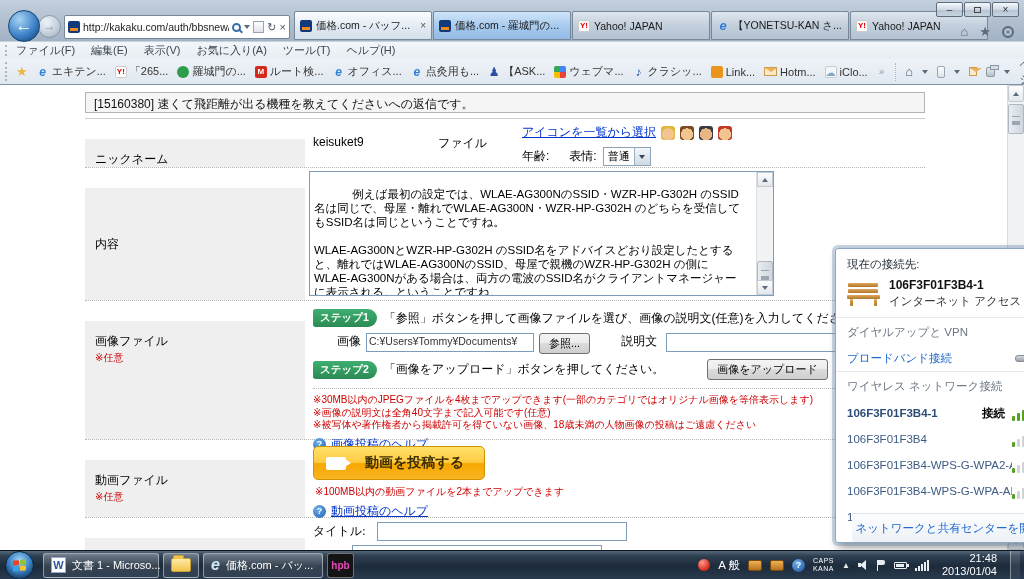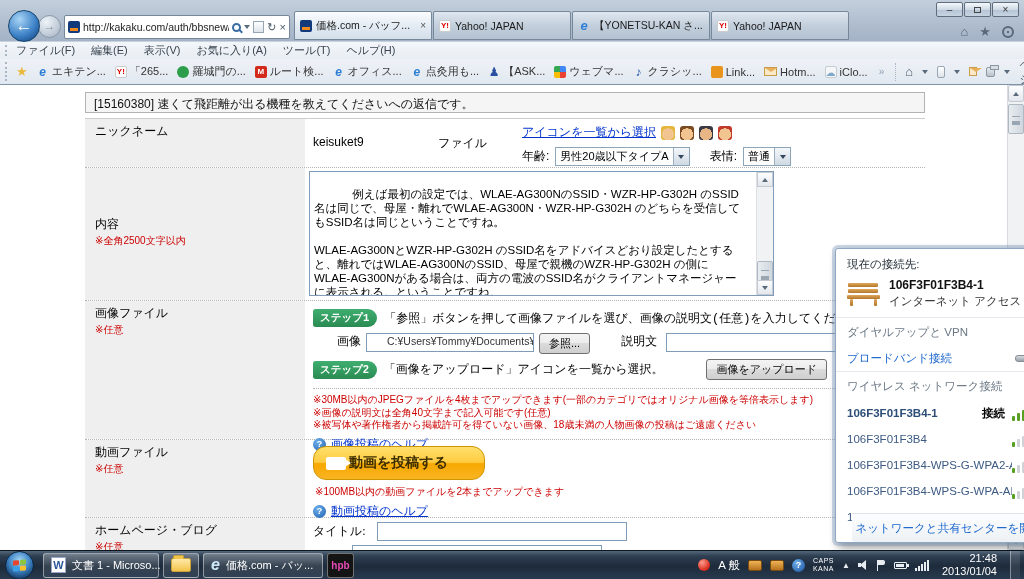--- a/index.html
+++ b/index.html
@@ -86,21 +86,21 @@
 .sb-btn { position:absolute; left:0; width:16px; height:17px; background:linear-gradient(#fdfdfe,#e3e7ec); border:1px solid #c3cad2; border-radius:2px; text-align:center; }
 .sb-tri-up { margin:6px auto 0; width:0; height:0; border-left:3px solid transparent; border-right:3px solid transparent; border-bottom:4px solid #5a6b7c; }
 .sb-tri-dn { margin:6px auto 0; width:0; height:0; border-left:3px solid transparent; border-right:3px solid transparent; border-top:4px solid #5a6b7c; }
 .sb-thumb { position:absolute; left:0; top:19px; width:16px; height:30px; background:linear-gradient(90deg,#e9edf1,#cfd6dd); border:1px solid #aeb8c2; border-radius:2px; }
 .sb-grip { margin:11px auto 0; width:8px; border-top:1px solid #9aa6b1; box-shadow:0 2px 0 #9aa6b1, 0 4px 0 #9aa6b1; height:5px; }
 
 .doc { position:absolute; left:85px; top:7px; width:840px; font-size:12px; }
 .doc-header { border:1px solid #b3b3b3; background:#f5f5f5; padding:3px 8px; height:21px; font-size:12px; color:#111; }
 .ftable { margin-top:5px; border-top:1px solid #ccc; }
 .frow { display:flex; border-bottom:1px dotted #b5b5b5; }
-.lbl { width:220px; background:#efefef; padding:4px 10px; flex:none; }
+.lbl { width:220px; background:#efefef; padding:12px 10px; flex:none;margin-top:20px; }
 .lbl .req { color:#cc0000; font-size:10px; margin-top:1px; }
 .cell { padding:8px; }
 .red { color:#cc0000; }
 .lnk { color:#0033cc; text-decoration:underline; }
 
 .row-nick { height:49px; }
 .nick-val { width:125px; flex:none; padding-top:16px; }
 .face-lbl { width:88px; flex:none; padding-top:16px; }
 .face-cell { flex:1; padding:5px 4px; }
 .face-line1 { display:flex; align-items:center; gap:5px; }
@@ -119,41 +119,41 @@
 .lbl-content { padding-top:48px; }
 .ta-wrap { position:relative; margin:3px 0 0 4px; width:465px; height:125px; border:1px solid #7f9db9; background:#fff;
   font-size:11.5px; line-height:14px; padding:1px 28px 1px 4px; white-space:pre-wrap; overflow:hidden; color:#000; }
 .ta-sb { position:absolute; right:0; top:0; width:17px; height:100%; background:#f1f2f4; border-left:1px solid #dcdfe3; }
 .ta-btn { position:absolute; left:0; width:16px; height:15px; background:linear-gradient(#fdfdfe,#e3e7ec); border:1px solid #c3cad2; }
 .ta-thumb { position:absolute; left:0; top:72%; width:16px; height:22px; background:linear-gradient(90deg,#e9edf1,#cfd6dd); border:1px solid #aeb8c2; border-radius:2px; }
 .ta-thumb::after { content:""; display:block; margin:8px auto 0; width:8px; border-top:1px solid #9aa6b1; box-shadow:0 2px 0 #9aa6b1, 0 4px 0 #9aa6b1; height:5px; }
 
 .row-image { height:139px; }
 .cell-image { flex:1; padding:8px 0 0 8px; }
-.step-line { display:flex; align-items:flex-end; gap:7px;font-family:Liberation Mono, monospace; }
+.step-line { display:flex; align-items:flex-end; gap:7px; }
 .step { display:inline-block; background:linear-gradient(#3fae70,#2a8b52); color:#fff; font-weight:bold;
   font-size:10.5px; padding:2px 8px 2px 7px; border-radius:3px 10px 10px 3px; flex:none; }
 .file-line { display:flex; align-items:flex-start; gap:5px; margin:6px 0 5px 24px; }
-.inp { border:1px solid #7f9db9; background:#fff; height:19px; font-size:10.5px; padding:1px 20px; color:#333;
+.inp { border:1px solid #7f9db9; background:#fff; height:19px; font-size:10.5px; padding:1px 2px; color:#333;
   white-space:nowrap; overflow:hidden; }
 .inp-path { width:168px; }
 .inp-caption { width:300px; margin-left:4px; }
 .btn { display:inline-block; border:1px solid #707070; border-radius:3px; color:#000;
   background:linear-gradient(#f4f4f4,#ececec 45%,#dcdcdc 46%,#cfcfcf); font-size:11px; padding:2px 9px; }
 .cap-lbl { margin-left:26px; }
 .step2-line { display:flex; align-items:center; gap:7px; margin-top:2px; }
 .btn-upload { margin-left:36px; }
 .img-notes { border-top:1px dotted #b5b5b5; margin-top:8px; padding-top:5px; font-size:10px; line-height:12.5px; width:690px; }
 .help-line { display:flex; align-items:center; gap:5px; margin-top:4px; }
 .qicon { width:13px; height:13px; border-radius:50%; background:radial-gradient(circle at 35% 30%,#6db0ea,#1f5fb0);
   color:#fff; font-size:9px; font-weight:bold; text-align:center; line-height:13px; flex:none; }
 
 .row-video { height:78px; }
 .cell-video { flex:1; padding:6px 0 0 8px; }
-.btn-video { width:172px; height:34px; border-radius:13px; border:1px solid #cf9500; display:flex; align-items:center; gap:3px;
+.btn-video { width:172px; height:34px; border-radius:5px; border:1px solid #cf9500; display:flex; align-items:center; gap:19px;
   padding:0 12px; background:linear-gradient(#ffe06a,#ffcb42 48%,#f7a800 52%,#f9b423); font-weight:bold; font-size:14px; color:#3d2e00; }
 .cam { width:20px; height:13px; background:#fff; border-radius:2px; position:relative; flex:none; }
 .cam::after { content:""; position:absolute; right:-5px; top:2px; border-top:4.5px solid transparent; border-bottom:4.5px solid transparent; border-left:6px solid #fff; }
 .video-note { font-size:10px; margin:5px 0 0 2px; }
 
 .row-home { height:80px; border-bottom:none; }
 .cell-home { flex:1; padding:4px 0 0 8px; }
 .home-line { display:flex; align-items:center; gap:12px; margin-bottom:4px;font-family:Liberation Serif, serif; }
 .inp-home { width:250px; }
 
@@ -255,20 +255,24 @@
     <span class="addr-ico">↻</span>
     <span class="addr-ico">×</span>
   </div>
 
   <div class="tabs">
     <div class="tab tab--active">
       <span class="tab-fav tf-kakaku"></span>
       <span class="tab-label">価格.com - バッフ...</span>
       <span class="tab-close">×</span>
     </div>
+    <div class="tab tab--highlight">
+      <span class="tab-fav tf-kakaku"></span>
+      <span class="tab-label">価格.com - 羅城門の...</span>
+    </div>
     <div class="tab">
       <span class="tab-fav tf-yahoo">Y!</span>
       <span class="tab-label">Yahoo! JAPAN</span>
     </div>
     <div class="tab">
       <span class="tab-fav tf-ie">e</span>
       <span class="tab-label">【YONETSU-KAN さ...</span>
     </div>
     <div class="tab">
       <span class="tab-fav tf-yahoo">Y!</span>
@@ -370,41 +374,34 @@
         <div class="face-cell">
           <div class="face-line1">
             <span class="lnk">アイコンを一覧から選択</span>
             <span class="face-ico fc1"></span>
             <span class="face-ico fc2"></span>
             <span class="face-ico fc3"></span>
             <span class="face-ico fc4"></span>
           </div>
           <div class="face-line2">
             <span>年齢:</span>
-            <span class="selbox">
-              <span class="sval">男性20歳以下タイプA</span>
-              <span class="sdd">
-                  <i></i>
-                </span>
-            </span>
             <span style="margin-left:14px">表情:</span>
             <span class="selbox">
               <span class="sval">普通</span>
               <span class="sdd">
                   <i></i>
                 </span>
             </span>
           </div>
         </div>
       </div>
 
       <div class="frow row-content">
         <div class="lbl lbl-content">
           <div>内容</div>
-          <div class="req">※全角2500文字以内</div>
         </div>
         <div class="cell" style="padding:0">
           <div class="ta-wrap">
             <span>例えば最初の設定では、WLAE-AG300NのSSID・WZR-HP-G302H のSSID名は同じで、母屋・離れでWLAE-AG300N・WZR-HP-G302H のどちらを受信してもSSID名は同じということですね。
 
 WLAE-AG300NとWZR-HP-G302H のSSID名をアドバイスどおり設定したとすると、離れではWLAE-AG300NのSSID、母屋で親機のWZR-HP-G302H の側にWLAE-AG300Nがある場合は、両方の電波のSSID名がクライアントマネージャーに表示される。ということですね。
 
 私のクライアントマネージャーは表示されないので、設定が悪いということですね。
 
 添付した画像は</span>
@@ -429,21 +426,21 @@
           </div>
           <div class="file-line">
             <span>画像</span>
             <span class="inp inp-path">C:¥Users¥Tommy¥Documents¥</span>
             <span class="btn">参照...</span>
             <span class="cap-lbl">説明文</span>
             <span class="inp inp-caption"></span>
           </div>
           <div class="step2-line">
             <span class="step">ステップ2</span>
-            <span>「画像をアップロード」アイコンを一覧から選択。</span>
+            <span>「画像をアップロード」ボタンを押してください。</span>
             <span class="btn btn-upload">画像をアップロード</span>
           </div>
           <div class="img-notes red">
             <div>※30MB以内のJPEGファイルを4枚までアップできます(一部のカテゴリではオリジナル画像を等倍表示します)</div>
             <div>※画像の説明文は全角40文字まで記入可能です(任意)</div>
             <div>※被写体や著作権者から掲載許可を得ていない画像、18歳未満の人物画像の投稿はご遠慮ください</div>
           </div>
           <div class="help-line">
             <span class="qicon">?</span>
             <span class="lnk">画像投稿のヘルプ</span>

